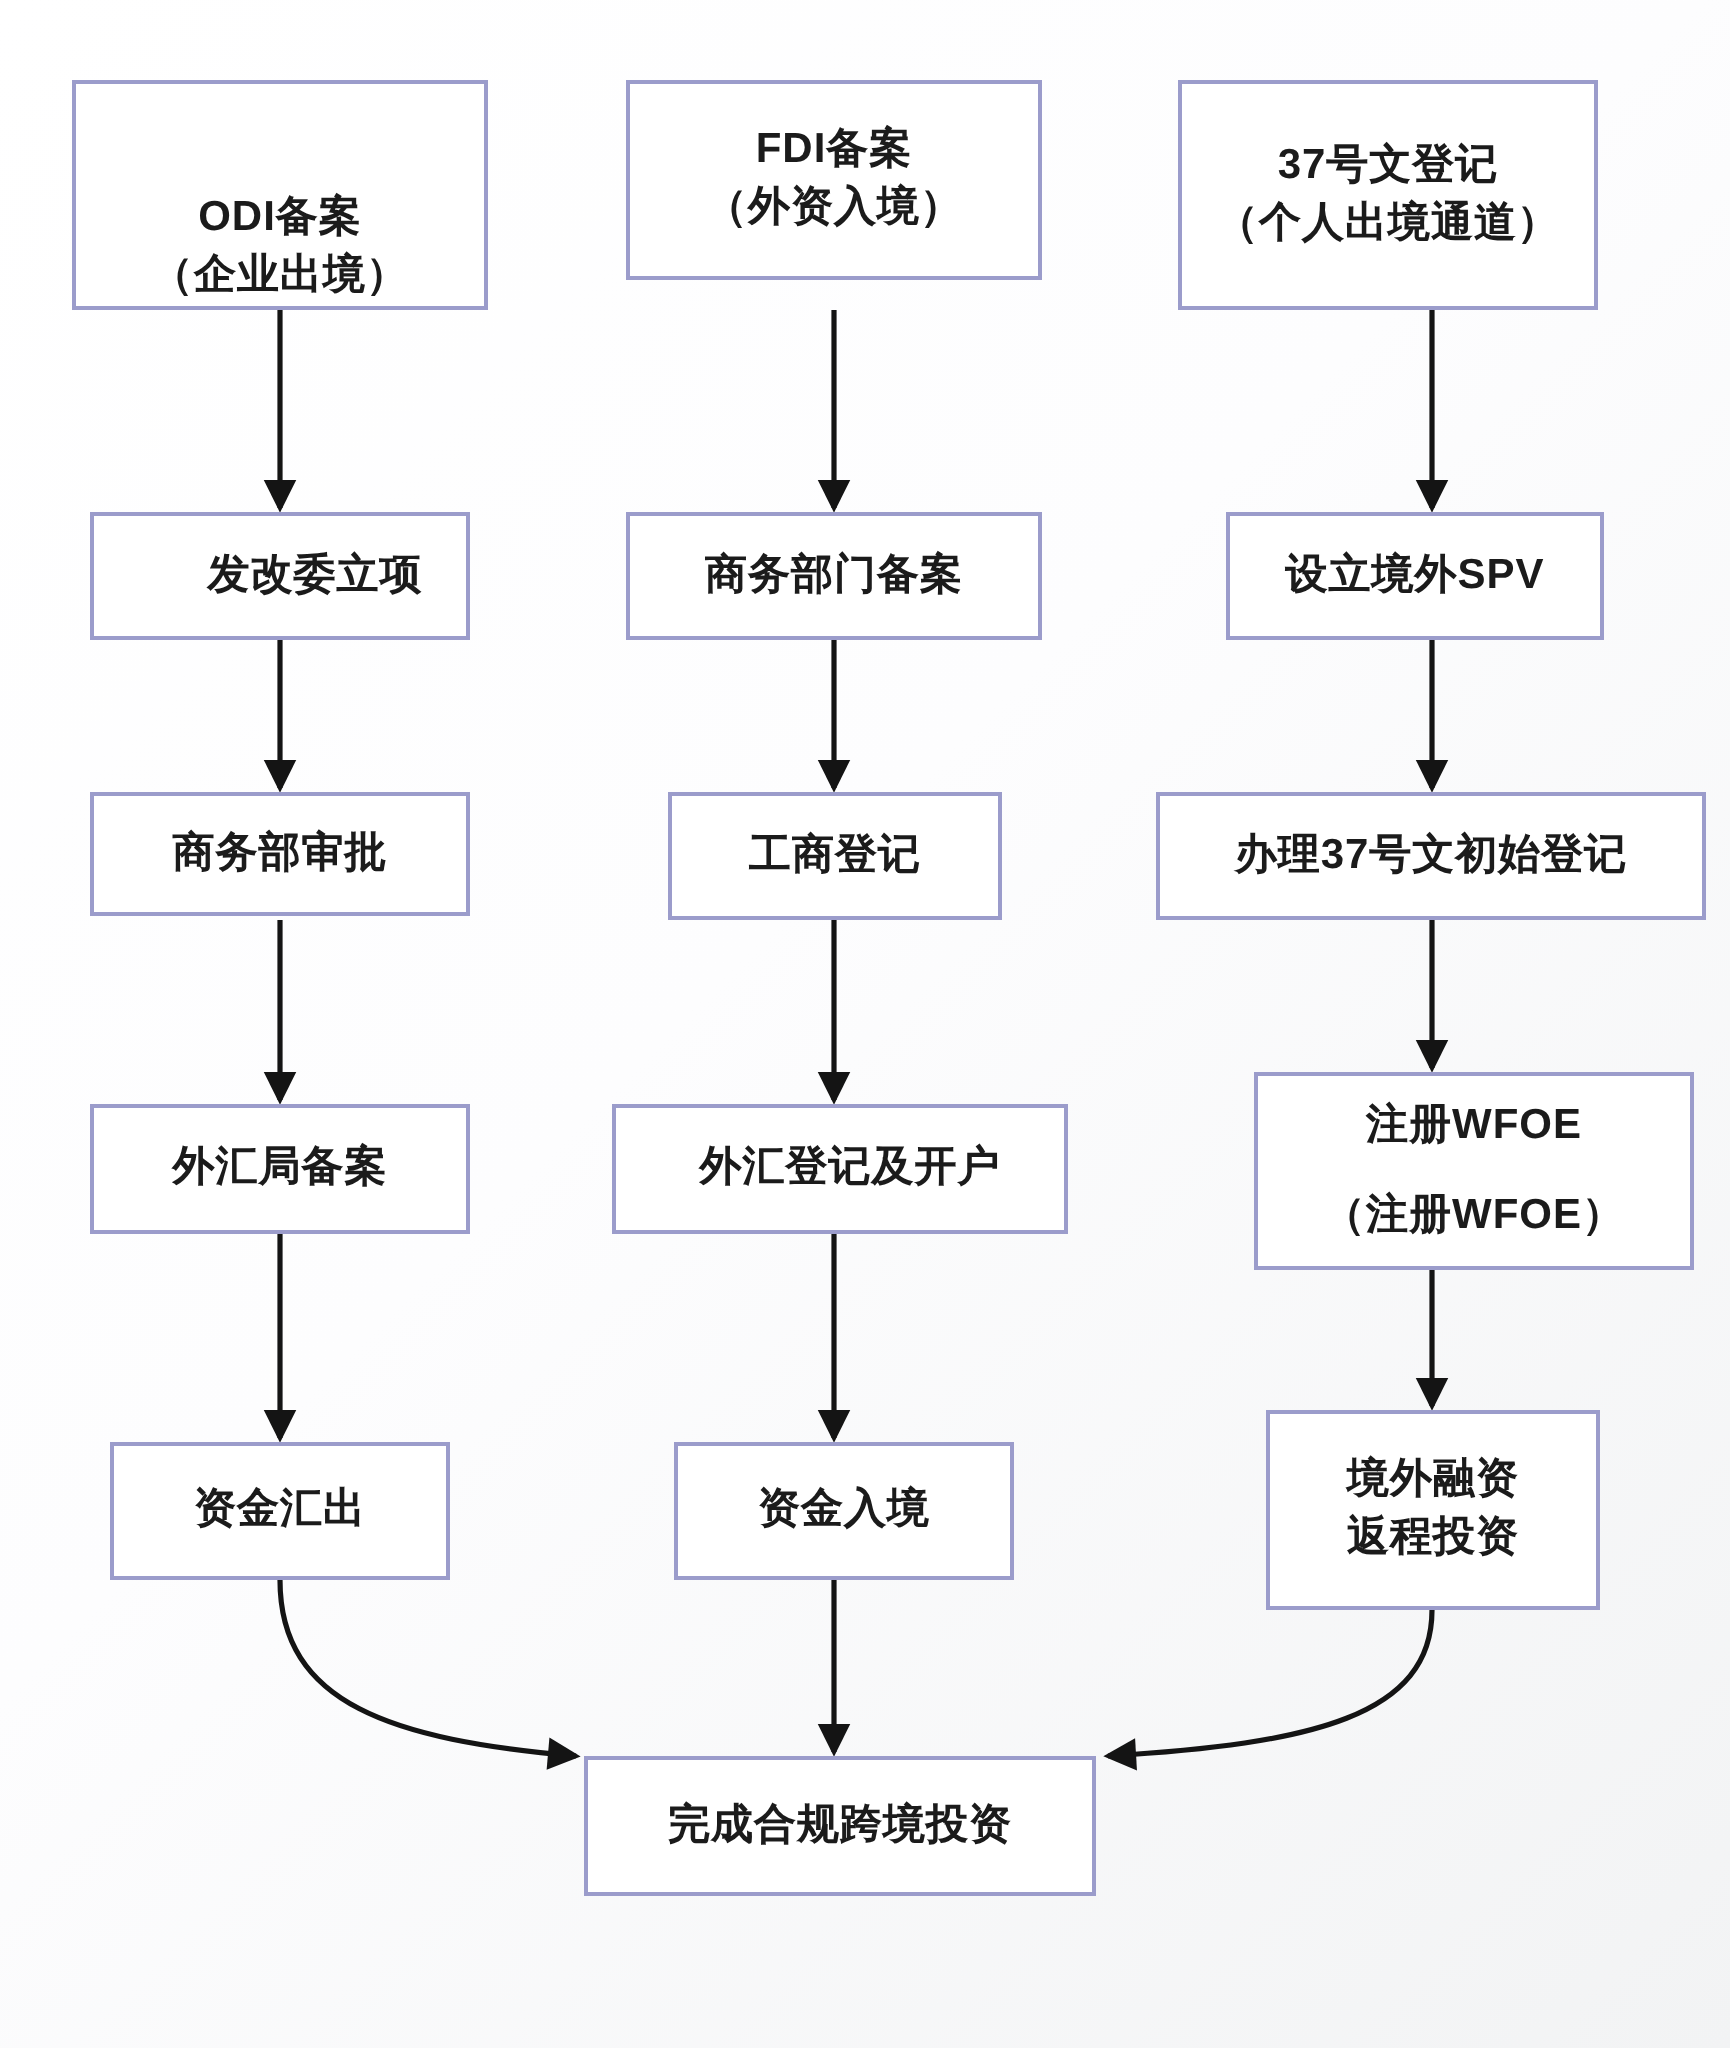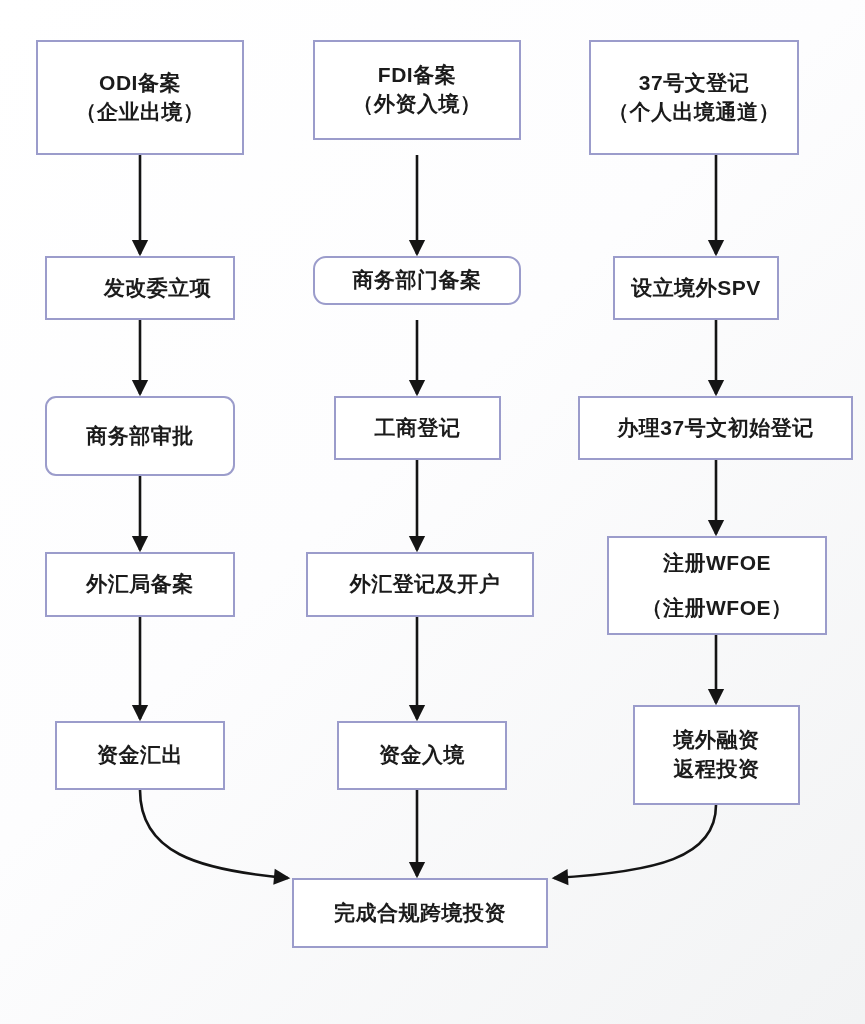--- a/index.html
+++ b/index.html
@@ -60,68 +60,68 @@
       <line x1="716" y1="155" x2="716" y2="254"></line>
       <line x1="716" y1="320" x2="716" y2="394"></line>
       <line x1="716" y1="460" x2="716" y2="534"></line>
       <line x1="716" y1="635" x2="716" y2="703"></line>
 
       <path d="M140,790 C140,852 196,870 288,878"></path>
       <path d="M716,805 C716,858 656,872 554,878"></path>
     </g>
   </svg>
 
-  <div class="node" style="left:36px;top:40px;width:208px;height:115px;">
+  <div class="node" style="left:36px;top:40px;width:208px;height:115px;justify-content:flex-end;">
     <span>ODI备案</span>
     <span class="ln2">（企业出境）</span>
   </div>
 
   <div class="node" style="left:313px;top:40px;width:208px;height:100px;">
     <span>FDI备案</span>
     <span class="ln2">（外资入境）</span>
   </div>
 
   <div class="node" style="left:589px;top:40px;width:210px;height:115px;">
     <span>37号文登记</span>
     <span class="ln2">（个人出境通道）</span>
   </div>
 
   <div class="node single" style="left:45px;top:256px;width:190px;height:64px;padding-left:35px;">
     <span>发改委立项</span>
   </div>
 
-  <div class="node single" style="left:313px;top:256px;width:208px;height:49px;border-radius:13px;">
+  <div class="node single" style="left:313px;top:256px;width:208px;height:64px;">
     <span>商务部门备案</span>
   </div>
 
-  <div class="node single" style="left:613px;top:256px;width:166px;height:64px;">
+  <div class="node single" style="left:613px;top:256px;width:189px;height:64px;">
     <span>设立境外SPV</span>
   </div>
 
-  <div class="node single" style="left:45px;top:396px;width:190px;height:80px;border-radius:11px;">
+  <div class="node single" style="left:45px;top:396px;width:190px;height:62px;">
     <span>商务部审批</span>
   </div>
 
   <div class="node single" style="left:334px;top:396px;width:167px;height:64px;">
     <span>工商登记</span>
   </div>
 
   <div class="node single" style="left:578px;top:396px;width:275px;height:64px;">
     <span>办理37号文初始登记</span>
   </div>
 
   <div class="node single" style="left:45px;top:552px;width:190px;height:65px;">
     <span>外汇局备案</span>
   </div>
 
   <div class="node single" style="left:306px;top:552px;width:228px;height:65px;padding-left:10px;">
     <span>外汇登记及开户</span>
   </div>
 
-  <div class="node" style="left:607px;top:536px;width:220px;height:99px;gap:16px;">
+  <div class="node" style="left:627px;top:536px;width:220px;height:99px;gap:16px;">
     <span>注册WFOE</span>
     <span class="ln2">（注册WFOE）</span>
   </div>
 
   <div class="node single" style="left:55px;top:721px;width:170px;height:69px;">
     <span>资金汇出</span>
   </div>
 
   <div class="node single" style="left:337px;top:721px;width:170px;height:69px;">
     <span>资金入境</span>

